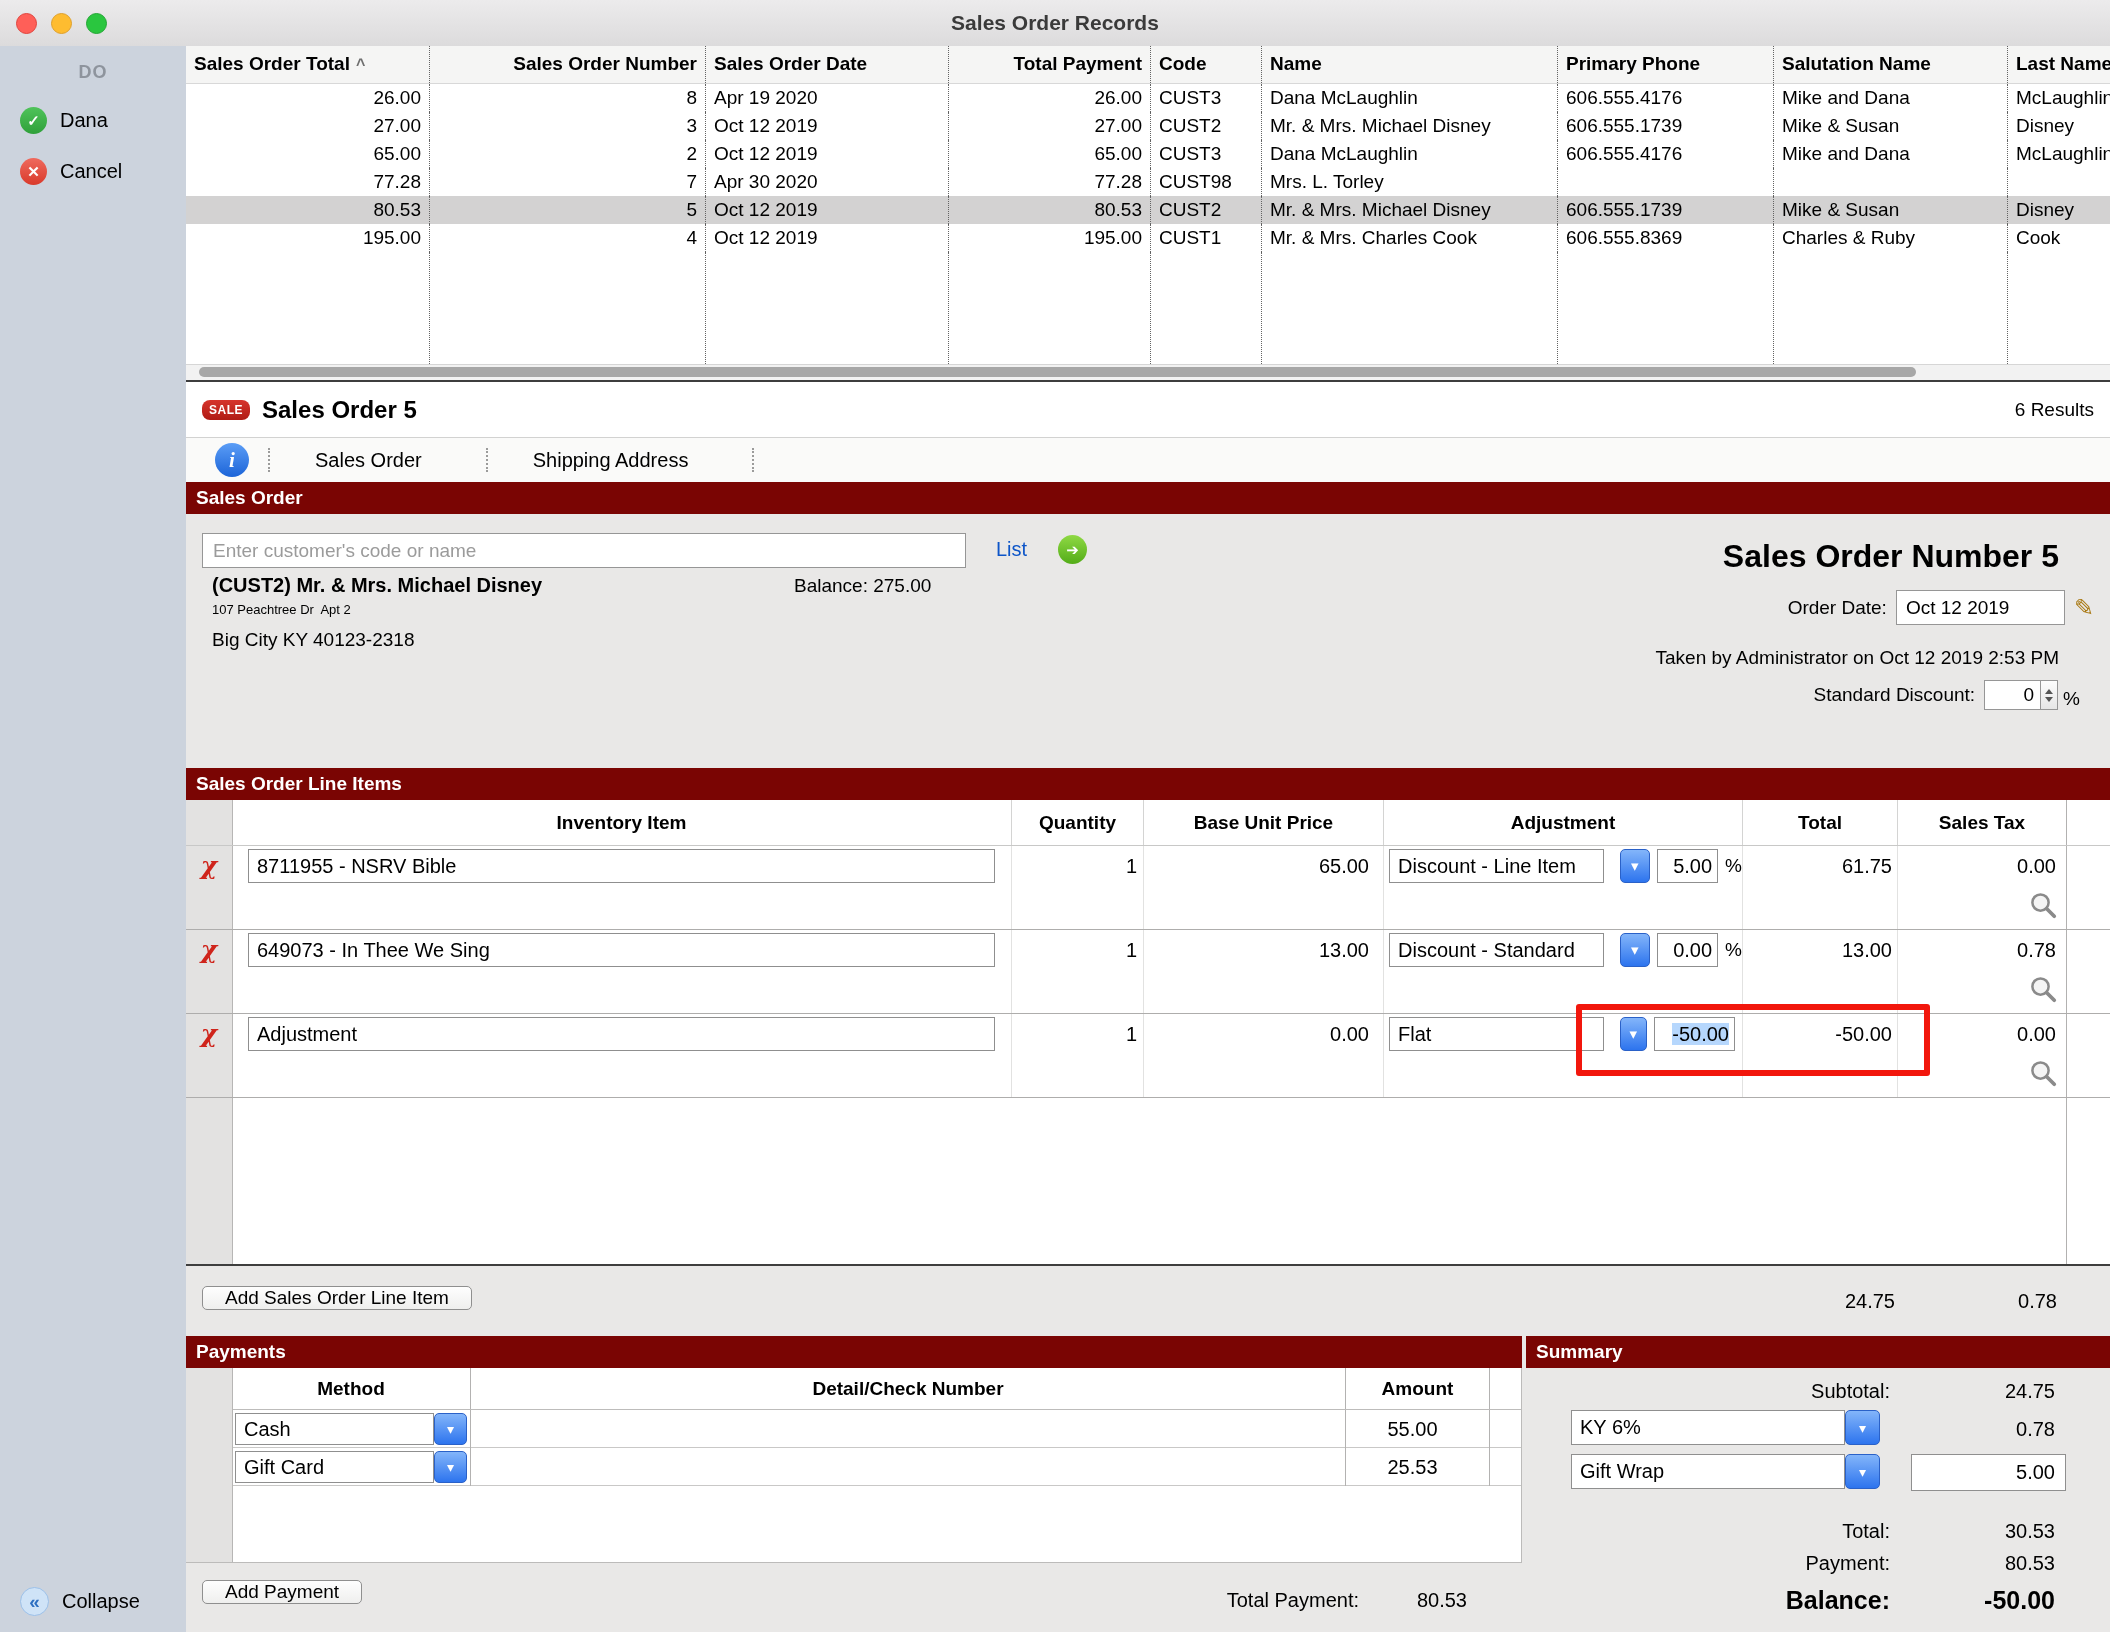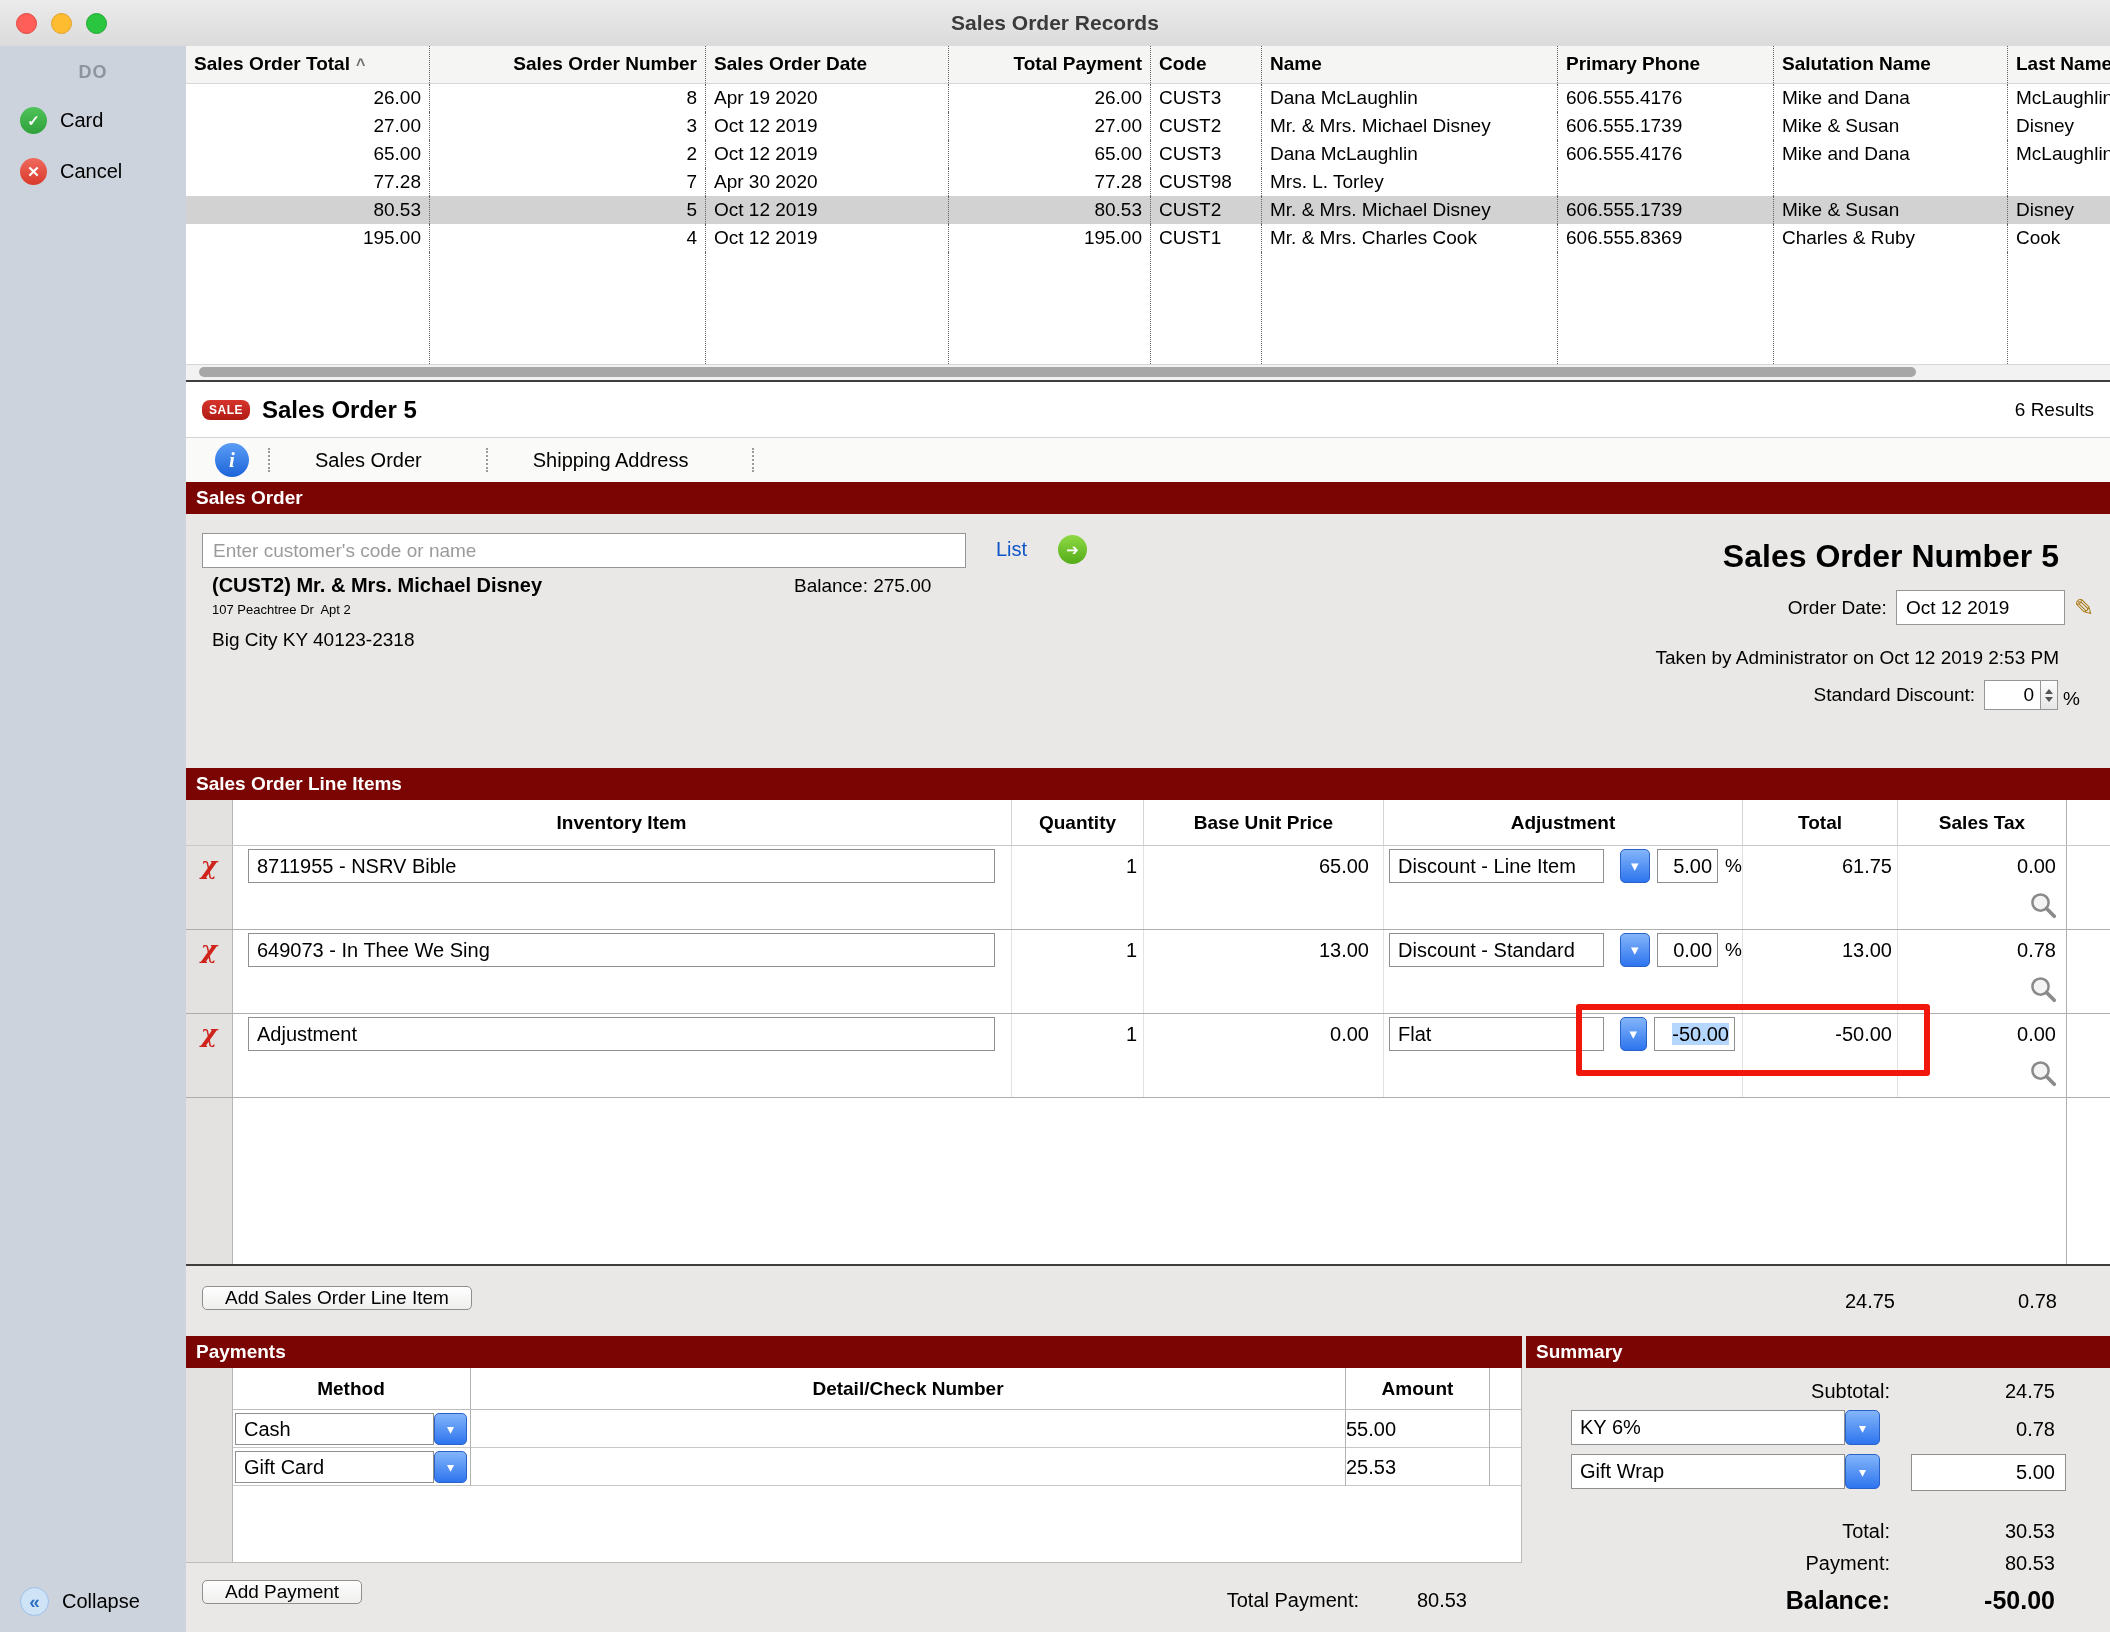--- a/index.html
+++ b/index.html
@@ -114,21 +114,21 @@
   .payments{position:absolute;left:186px;top:1368px;width:1336px;height:194px;background:#fff;border-right:1px solid #bcbbba;box-sizing:border-box;overflow:hidden}
   .pay-strip{position:absolute;left:0;top:0;width:46px;height:194px;background:#e3e2e1;border-right:1px solid #b7b6b5}
   .pay-grid{display:grid;grid-template-columns:46px 239px 875px 144px minmax(0,1fr)}
   .pay-head{height:42px;border-bottom:1px solid #bdbcbb;box-sizing:border-box}
   .pay-head .hc{font-weight:bold}
   .brp{border-right:1px solid #b3b2b1}
   .pay-row{height:38px;border-bottom:1px solid #c9c8c7;box-sizing:border-box}
   .method-box{display:flex;margin:3px 3px 0}
   .mbox{flex:1;height:32px;border:1px solid #8f8f8f;background:#fff;font-size:20px;line-height:30px;padding:0 8px;box-sizing:border-box;white-space:nowrap;overflow:hidden}
   .mbtn{width:33px;height:32px;background:linear-gradient(#83b5fa,#2d74ee);border:1px solid #2a61c8;border-radius:5px;color:#fff;display:flex;align-items:center;justify-content:center;font-size:14px;padding:0;box-sizing:border-box}
-  .c-amt{font-size:20px;line-height:38px;text-align:left;padding-right:10px}
+  .c-amt{font-size:20px;line-height:38px;text-align:center;padding-right:10px}
   .pay-footer{position:absolute;left:186px;top:1562px;width:1336px;height:70px;background:#e9e8e7;border-top:1px solid #bcbbba;box-sizing:border-box}
   .add-pay{position:absolute;left:16px;top:17px}
   .tp-label{position:absolute;left:973px;top:26px;width:200px;text-align:right;font-size:20px}
   .tp-value{position:absolute;left:1181px;top:26px;width:100px;text-align:right;font-size:20px}
 
   
   .summary{position:absolute;left:1526px;top:1368px;width:584px;height:264px;background:#e9e8e7}
   .sum-label{position:absolute;left:34px;width:330px;text-align:right;font-size:20px}
   .sum-value{position:absolute;left:369px;width:160px;text-align:right;font-size:20px}
   .dd{position:absolute;left:45px;width:309px;height:37px;display:flex}
@@ -151,21 +151,21 @@
       <div class="light l-yellow"></div>
       <div class="light l-green"></div>
     </div>
     <span>Sales Order Records</span>
   </div>
 
   <div class="sidebar">
     <div class="do">DO</div>
     <div class="side-item">
       <span class="ic ic-save">✓</span>
-      <span>Card</span>
+      <span>Dana</span>
     </div>
     <div class="side-item">
       <span class="ic ic-cancel">✕</span>
       <span>Cancel</span>
     </div>
     <div class="collapse-item">
       <span class="ic ic-collapse">«</span>
       <span>Collapse</span>
     </div>
   </div>

